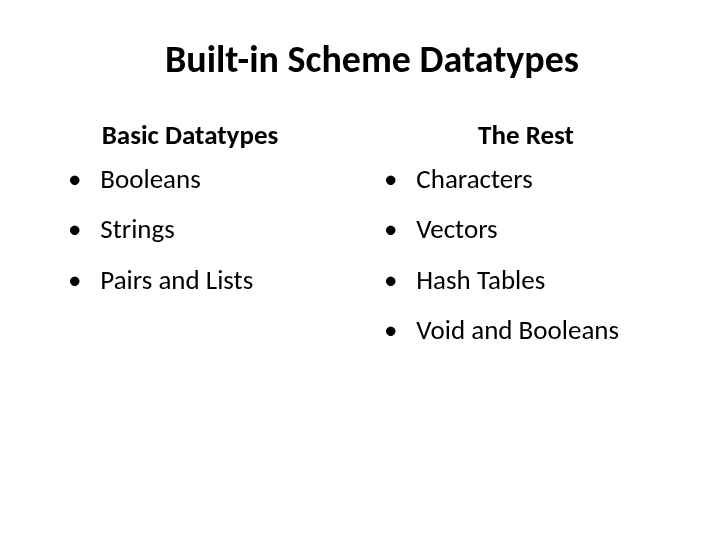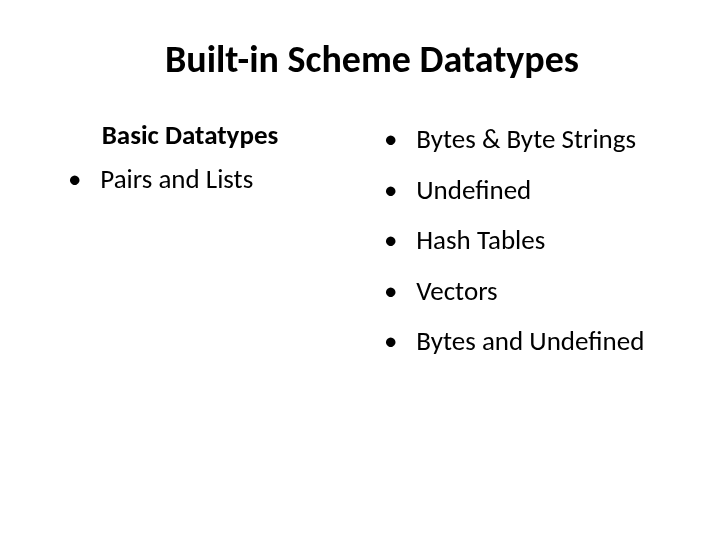--- a/index.html
+++ b/index.html
@@ -59,25 +59,27 @@
 </head>
 <body>
 
 <div class="slide">
   <h1 class="title">Built-in Scheme Datatypes</h1>
 
   <div class="columns">
 
     <div class="col col-left">
       <div class="col-heading">Basic Datatypes</div>
+      <div class="item"><span class="bullet">•</span><span>Booleans</span></div>
+      <div class="item"><span class="bullet">•</span><span>Strings</span></div>
       <div class="item"><span class="bullet">•</span><span>Pairs and Lists</span></div>
     </div>
 
     <div class="col col-right">
-      <div class="item"><span class="bullet">•</span><span>Bytes &amp; Byte Strings</span></div>
-      <div class="item"><span class="bullet">•</span><span>Undefined</span></div>
+      <div class="col-heading">The Rest</div>
+      <div class="item"><span class="bullet">•</span><span>Characters</span></div>
+      <div class="item"><span class="bullet">•</span><span>Vectors</span></div>
       <div class="item"><span class="bullet">•</span><span>Hash Tables</span></div>
-      <div class="item"><span class="bullet">•</span><span>Vectors</span></div>
-      <div class="item"><span class="bullet">•</span><span>Bytes and Undefined</span></div>
+      <div class="item"><span class="bullet">•</span><span>Void and Booleans</span></div>
     </div>
 
   </div>
 </div>
 
 </body></html>

